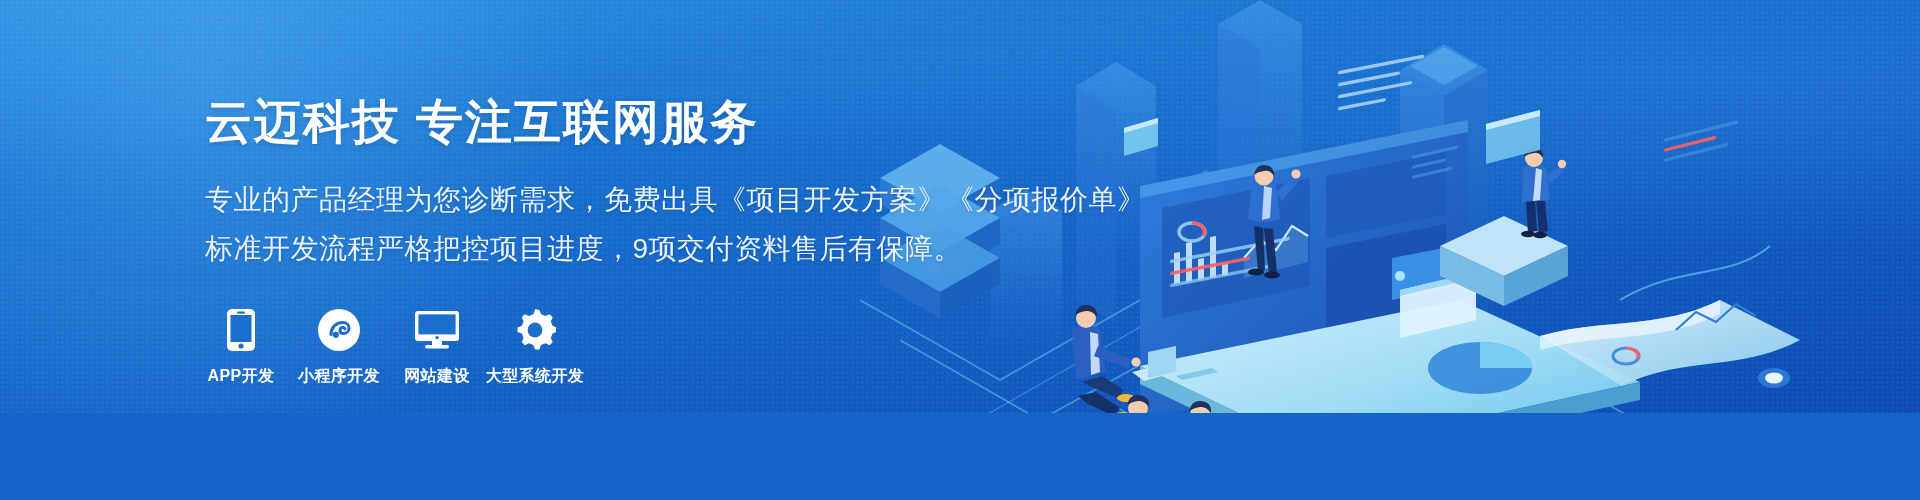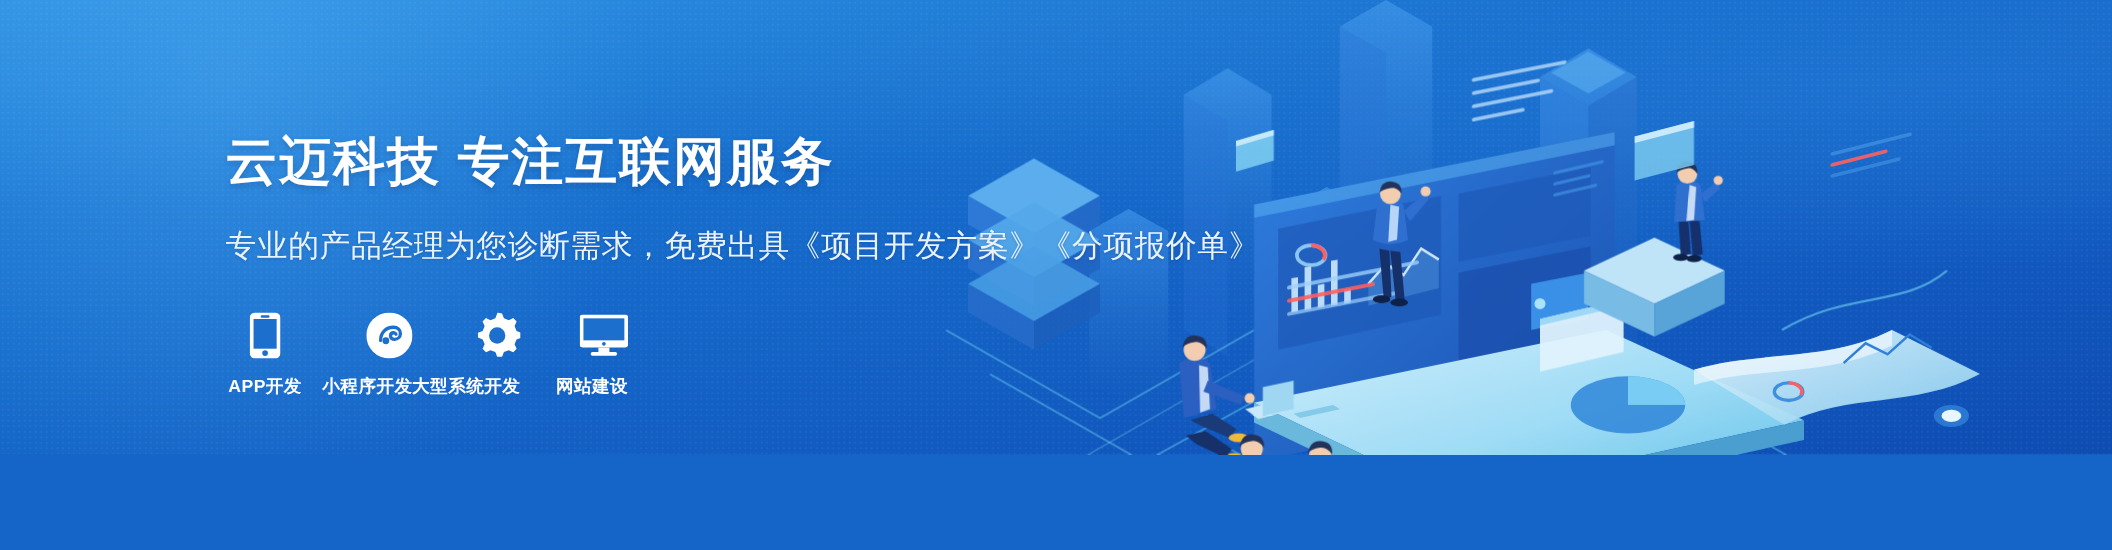--- a/index.html
+++ b/index.html
@@ -50,21 +50,21 @@
   }
 
   
   #services{
     margin-top:34px; display:flex; align-items:flex-end; gap:0;
   }
   .service{
     width:72px; display:flex; flex-direction:column; align-items:center;
     cursor:pointer;
   }
-  .service + .service{ margin-left:26px;align-items:flex-end; }
+  .service + .service{ margin-left:26px; }
   .svc-icon{
     height:46px; display:flex; align-items:center; justify-content:center;
   }
   .svc-icon svg{ display:block; fill:#ffffff; }
   .svc-label{
     margin-top:13px; font-size:16px; color:#ffffff;
     white-space:nowrap; letter-spacing:.4px; font-weight:bold;
   }
 
   
@@ -339,20 +339,21 @@
       </g>
     </svg>
   </div>
 
   <div id="content">
 
     <h1 id="headline">云迈科技 专注互联网服务</h1>
 
     <div id="subtitle">
       <div class="sub-line">专业的产品经理为您诊断需求，免费出具《项目开发方案》《分项报价单》</div>
+      <div class="sub-line">标准开发流程严格把控项目进度，9项交付资料售后有保障。</div>
     </div>
 
     <div id="services">
 
       <div class="service">
         <span class="svc-icon">
           <svg width="28" height="42" viewBox="0 0 28 42">
             <rect x="0" y="0" width="28" height="42" rx="5"></rect>
             <rect x="3.5" y="6" width="21" height="27" fill="#1c6fcd"></rect>
             <rect x="10" y="2.6" width="8" height="2.2" rx="1.1" fill="#1c6fcd"></rect>
@@ -367,42 +368,42 @@
           <svg width="42" height="42" viewBox="0 0 42 42">
             <circle cx="21" cy="21" r="21"></circle>
             <path d="M13 25.5 c0 -7 5 -12 11.5 -12 c4 0 6.5 2.4 6.5 5.6 c0 3.2 -2.4 5.4 -5.3 5.4
                      c-2.2 0 -3.7 -1.3 -3.7 -3.1 c0 -1.7 1.2 -2.9 2.8 -2.9 c1.1 0 1.9 0.6 2.2 1.4" fill="none" stroke="#1c6fcd" stroke-width="3" stroke-linecap="round"></path>
             <circle cx="17.8" cy="25.8" r="3.1" fill="#1c6fcd"></circle>
           </svg>
         </span>
         <span class="svc-label">小程序开发</span>
       </div>
 
+
+      <div class="service">
+        <span class="svc-icon">
+          <svg width="44" height="38" viewBox="0 0 44 38">
+            <rect x="0" y="0" width="44" height="30" rx="3"></rect>
+            <rect x="3.4" y="3.4" width="37.2" height="20" fill="#1c6fcd"></rect>
+            <circle cx="22" cy="26.6" r="1.7" fill="#1c6fcd"></circle>
+            <rect x="17" y="30" width="10" height="4"></rect>
+            <rect x="10" y="34" width="24" height="3.4" rx="1.7"></rect>
+          </svg>
+        </span>
+        <span class="svc-label">网站建设</span>
+      </div>
 
       <div class="service">
         <span class="svc-icon">
           <svg width="42" height="42" viewBox="0 0 42 42">
             <path d="M21 0 l4.4 1 1.7 4.3 4.4 1.8 4.1 -1.9 3.1 3.1 -1.9 4.1 1.8 4.4 4.3 1.7
                      0 4.4 -4.3 1.7 -1.8 4.4 1.9 4.1 -3.1 3.1 -4.1 -1.9 -4.4 1.8 -1.7 4.3
                      -4.4 0 -1.7 -4.3 -4.4 -1.8 -4.1 1.9 -3.1 -3.1 1.9 -4.1 -1.8 -4.4
                      -4.3 -1.7 0 -4.4 4.3 -1.7 1.8 -4.4 -1.9 -4.1 3.1 -3.1 4.1 1.9 4.4 -1.8 1.7 -4.3z"></path>
             <circle cx="21" cy="21" r="7.4" fill="#1c6fcd"></circle>
           </svg>
         </span>
         <span class="svc-label">大型系统开发</span>
       </div>
 
-      <div class="service">
-        <span class="svc-icon">
-          <svg width="44" height="38" viewBox="0 0 44 38">
-            <rect x="0" y="0" width="44" height="30" rx="3"></rect>
-            <rect x="3.4" y="3.4" width="37.2" height="20" fill="#1c6fcd"></rect>
-            <circle cx="22" cy="26.6" r="1.7" fill="#1c6fcd"></circle>
-            <rect x="17" y="30" width="10" height="4"></rect>
-            <rect x="10" y="34" width="24" height="3.4" rx="1.7"></rect>
-          </svg>
-        </span>
-        <span class="svc-label">网站建设</span>
-      </div>
-
     </div>
   </div>
 </div>
 
 </body></html>

